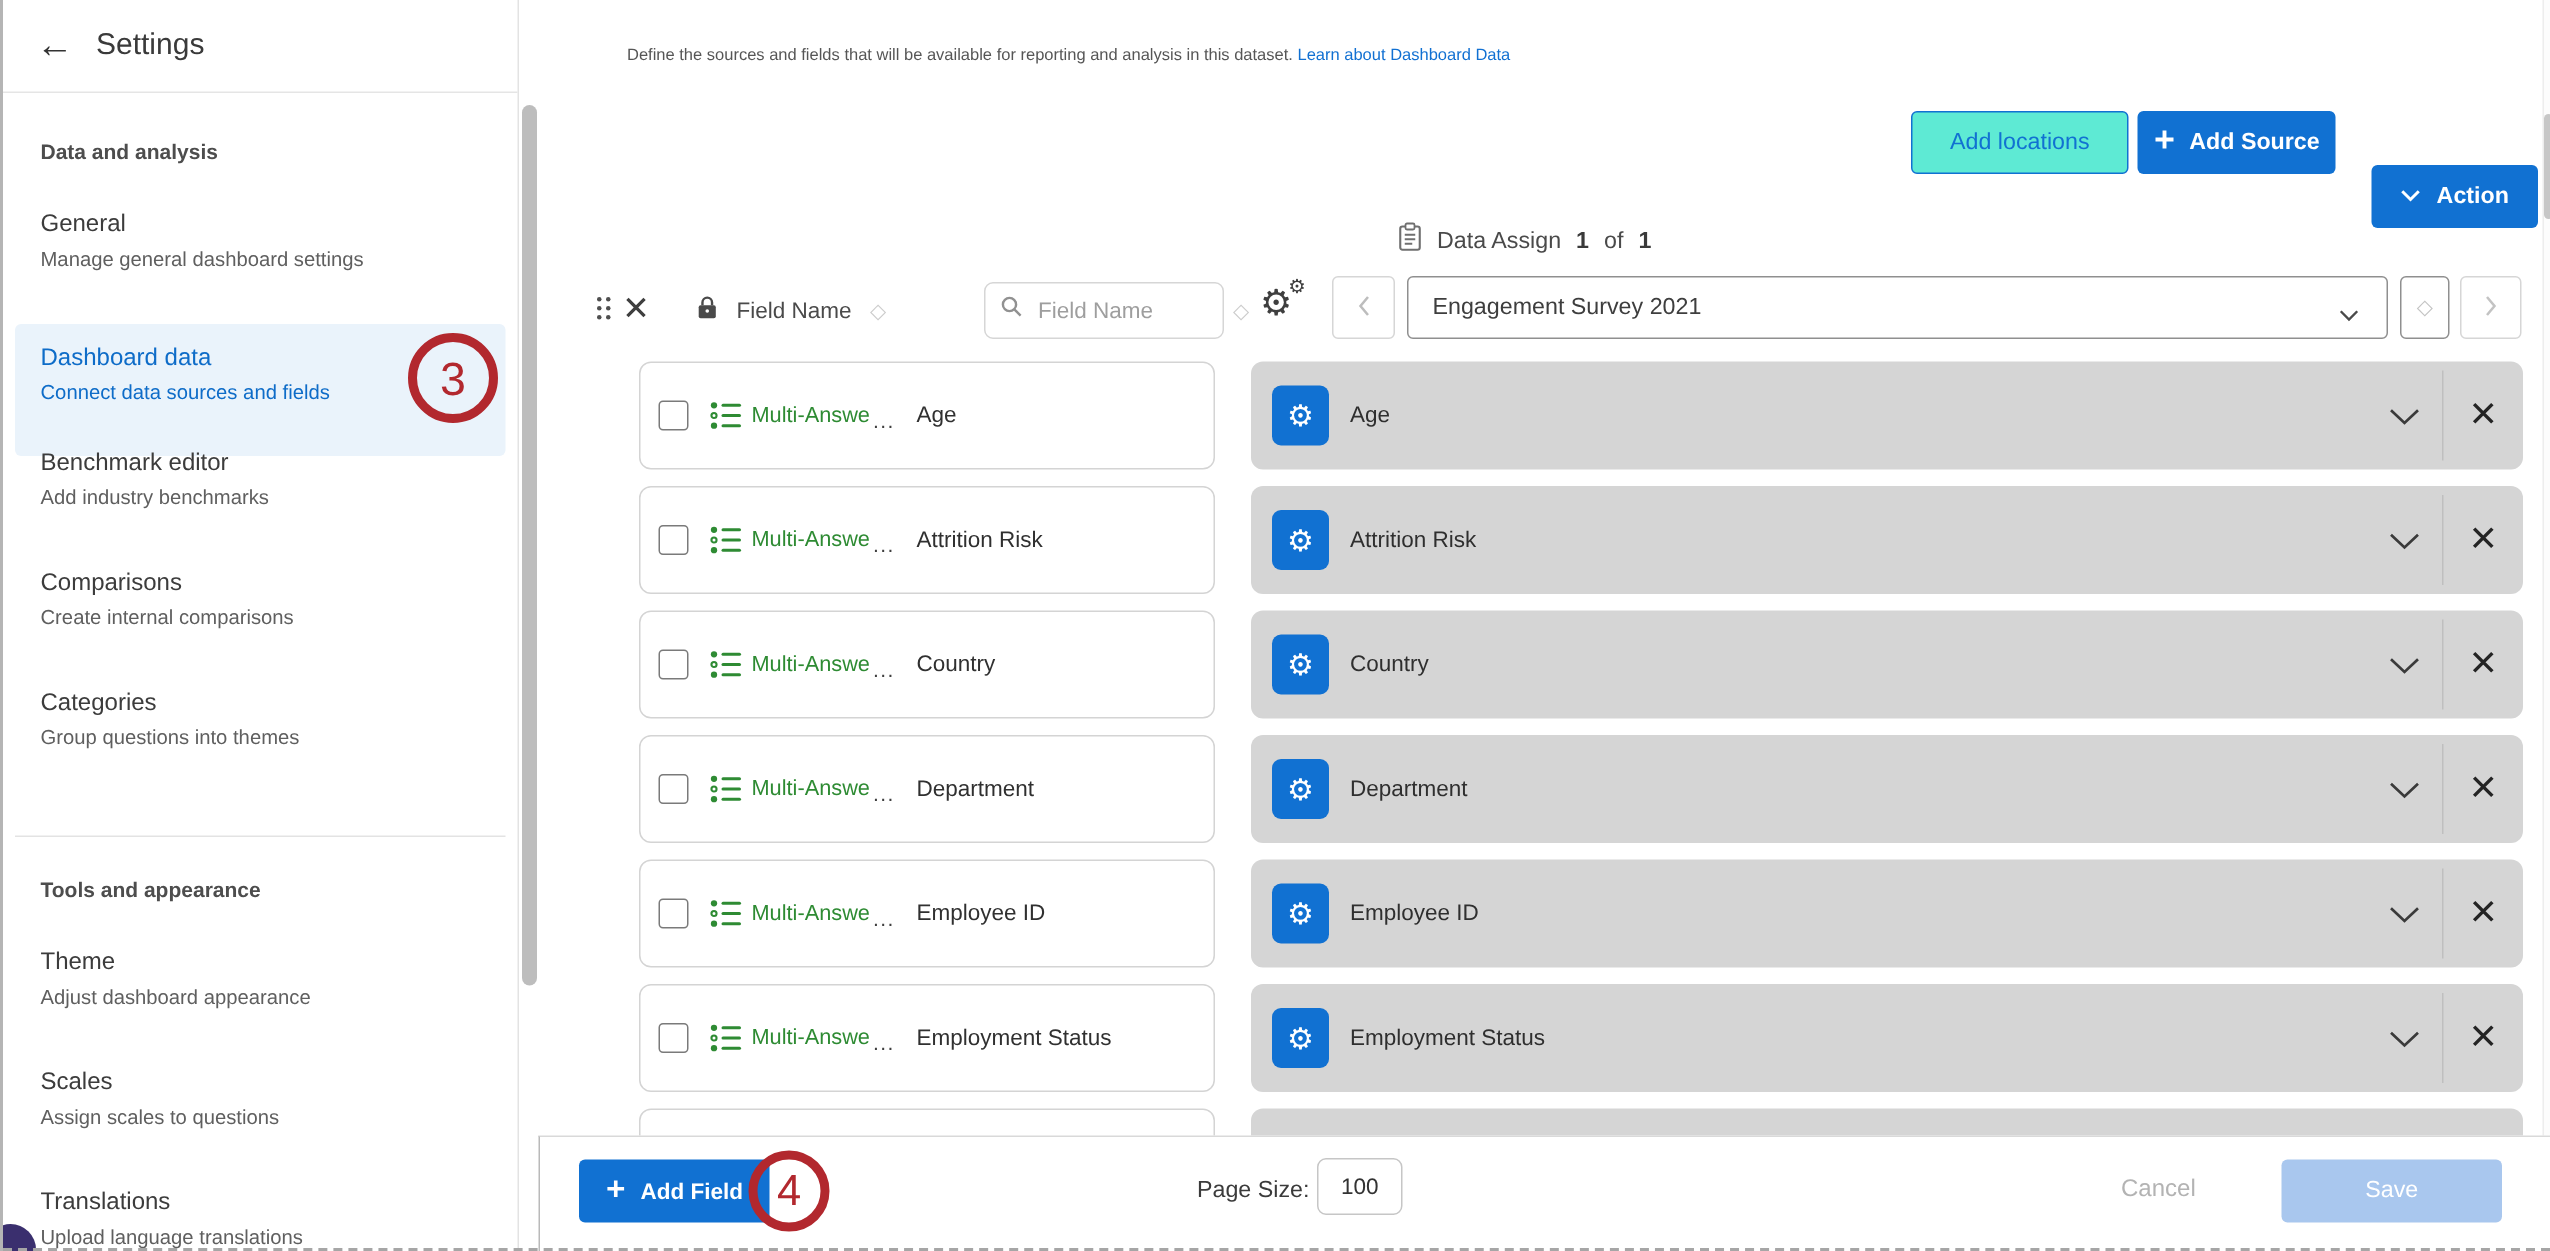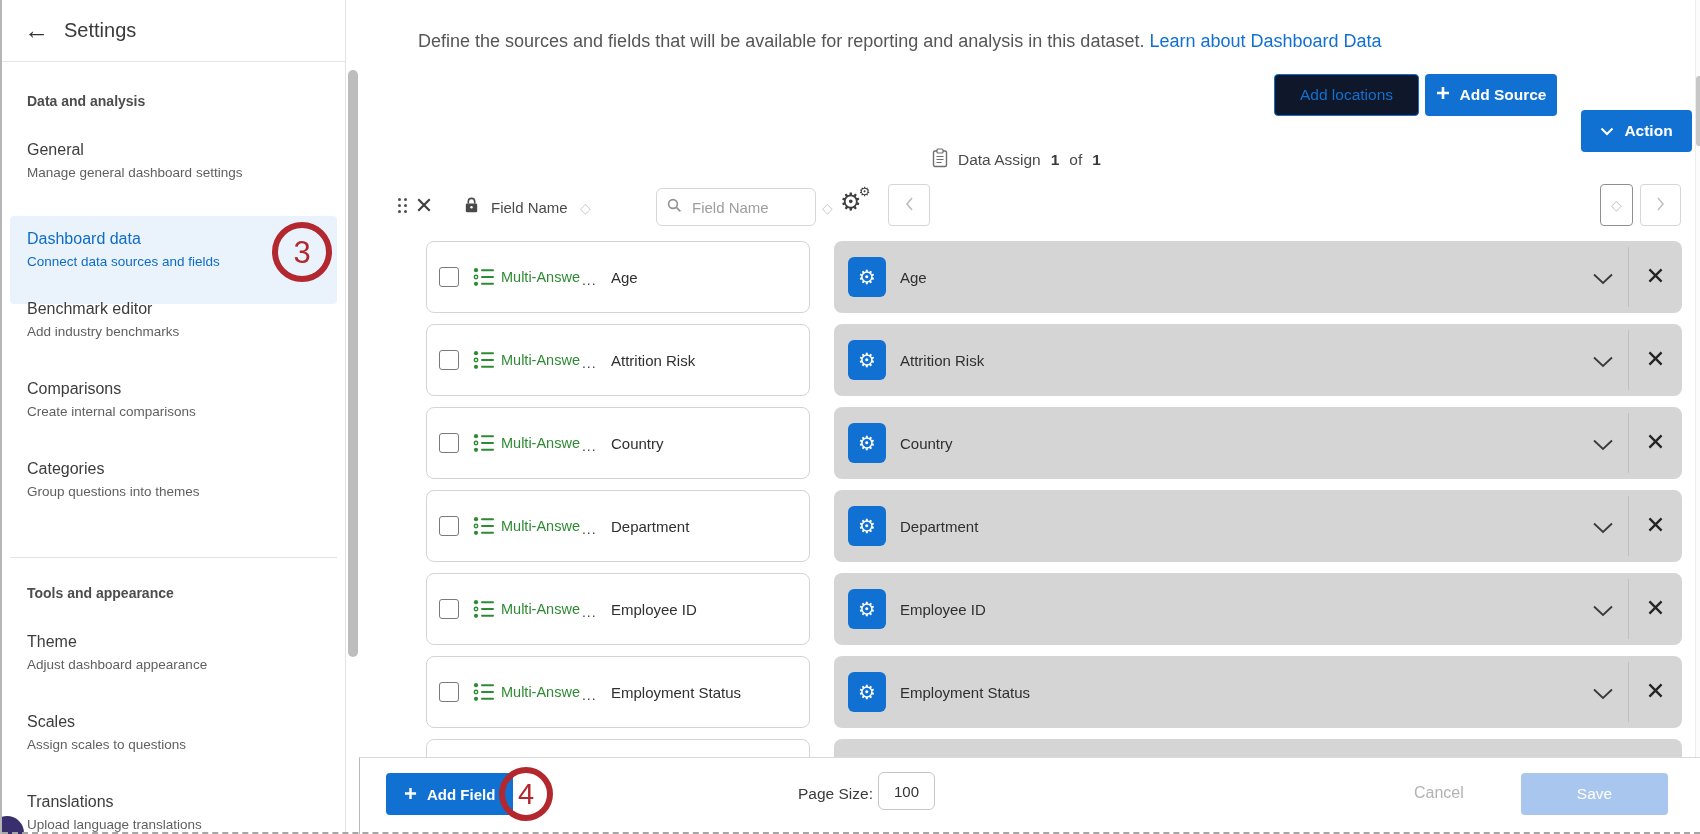--- a/index.html
+++ b/index.html
@@ -22,25 +22,25 @@
   .sb-item.sel { left:8px; width:327px; background:#EAF3FB; border-radius:4px; padding:12px 0 0 17px; height:88px; }
   .sb-item.sel .t, .sb-item.sel .s { color:#0E6CC8; }
   .sb-hdiv { position:absolute; left:8px; width:327px; height:1px; background:#E3E3E3; }
 
   .anno { position:absolute; border:6px solid #B2282E; border-radius:50%; color:#B2282E; display:flex; align-items:center; justify-content:center; z-index:60; background:transparent; line-height:1; }
   .anno.c3 { left:270px; top:222px; width:60px; height:60px; font-size:31px; }
   .anno.c4 { left:139px; top:9px; width:54px; height:54px; font-size:29px; }
 
   
   .mainarea { position:absolute; inset:0; }
-  .desc { position:absolute; left:416px; top:31px; font-size:18px; color:#565656; }
+  .desc { position:absolute; left:416px; top:31px; font-size:11px; color:#565656; }
   .desc a { color:#1170D2; text-decoration:none; cursor:pointer; }
 
   .btn { position:absolute; height:42px; border-radius:4px; display:inline-flex; align-items:center; justify-content:center; font-size:15.5px; cursor:pointer; border:none; font-family:inherit; }
-  .btn.outline { background:#0f172a; border:1px solid #1171D2; color:#1171D2; }
+  .btn.outline { background:#5eead4; border:1px solid #1171D2; color:#1171D2; }
   .btn.blue { background:#1171D2; color:#fff; font-weight:600; gap:10px; }
   #btn-addloc { left:1272px; top:74px; width:145px; }
   #btn-addsrc { left:1423px; top:74px; width:132px; }
   #btn-action { left:1579px; top:74px; width:111px;margin-top:36px; }
 
   .dslabel { position:absolute; left:930px; top:148px; display:flex; align-items:center; gap:10px; font-size:15.5px; color:#4A4A4A; }
   .dslabel b { color:#3A3A3A; }
 
   .navbtn { position:absolute; top:184px; height:42px; background:#fff; border:1px solid #D6D6D6; border-radius:4px; display:flex; align-items:center; justify-content:center; cursor:pointer; padding:0; }
   #nav-prev { left:886px; width:42px; }
@@ -192,20 +192,26 @@
       <span>of</span>
       <b>1</b>
     </div>
 
     <button class="navbtn" id="nav-prev">
       <span><svg width="10" height="16" viewBox="0 0 10 16">
             <path d="M8 2 L3 8 L8 14" fill="none" stroke="#BDBDBD" stroke-width="1.7"></path>
           </svg></span>
     </button>
 
+    <div class="select">
+      <span>Engagement Survey 2021</span>
+      <span class="chev"><svg width="14" height="9" viewBox="0 0 14 9">
+            <path d="M1.5 1.5 L7 7 L12.5 1.5" fill="none" stroke="#4A4A4A" stroke-width="1.6"></path>
+          </svg></span>
+    </div>
 
     <button class="navbtn" id="nav-updown">
       <span>◇</span>
     </button>
     <button class="navbtn" id="nav-next">
       <span><svg width="10" height="16" viewBox="0 0 10 16">
             <path d="M2 2 L7 8 L2 14" fill="none" stroke="#C3C3C3" stroke-width="1.7"></path>
           </svg></span>
     </button>
 

